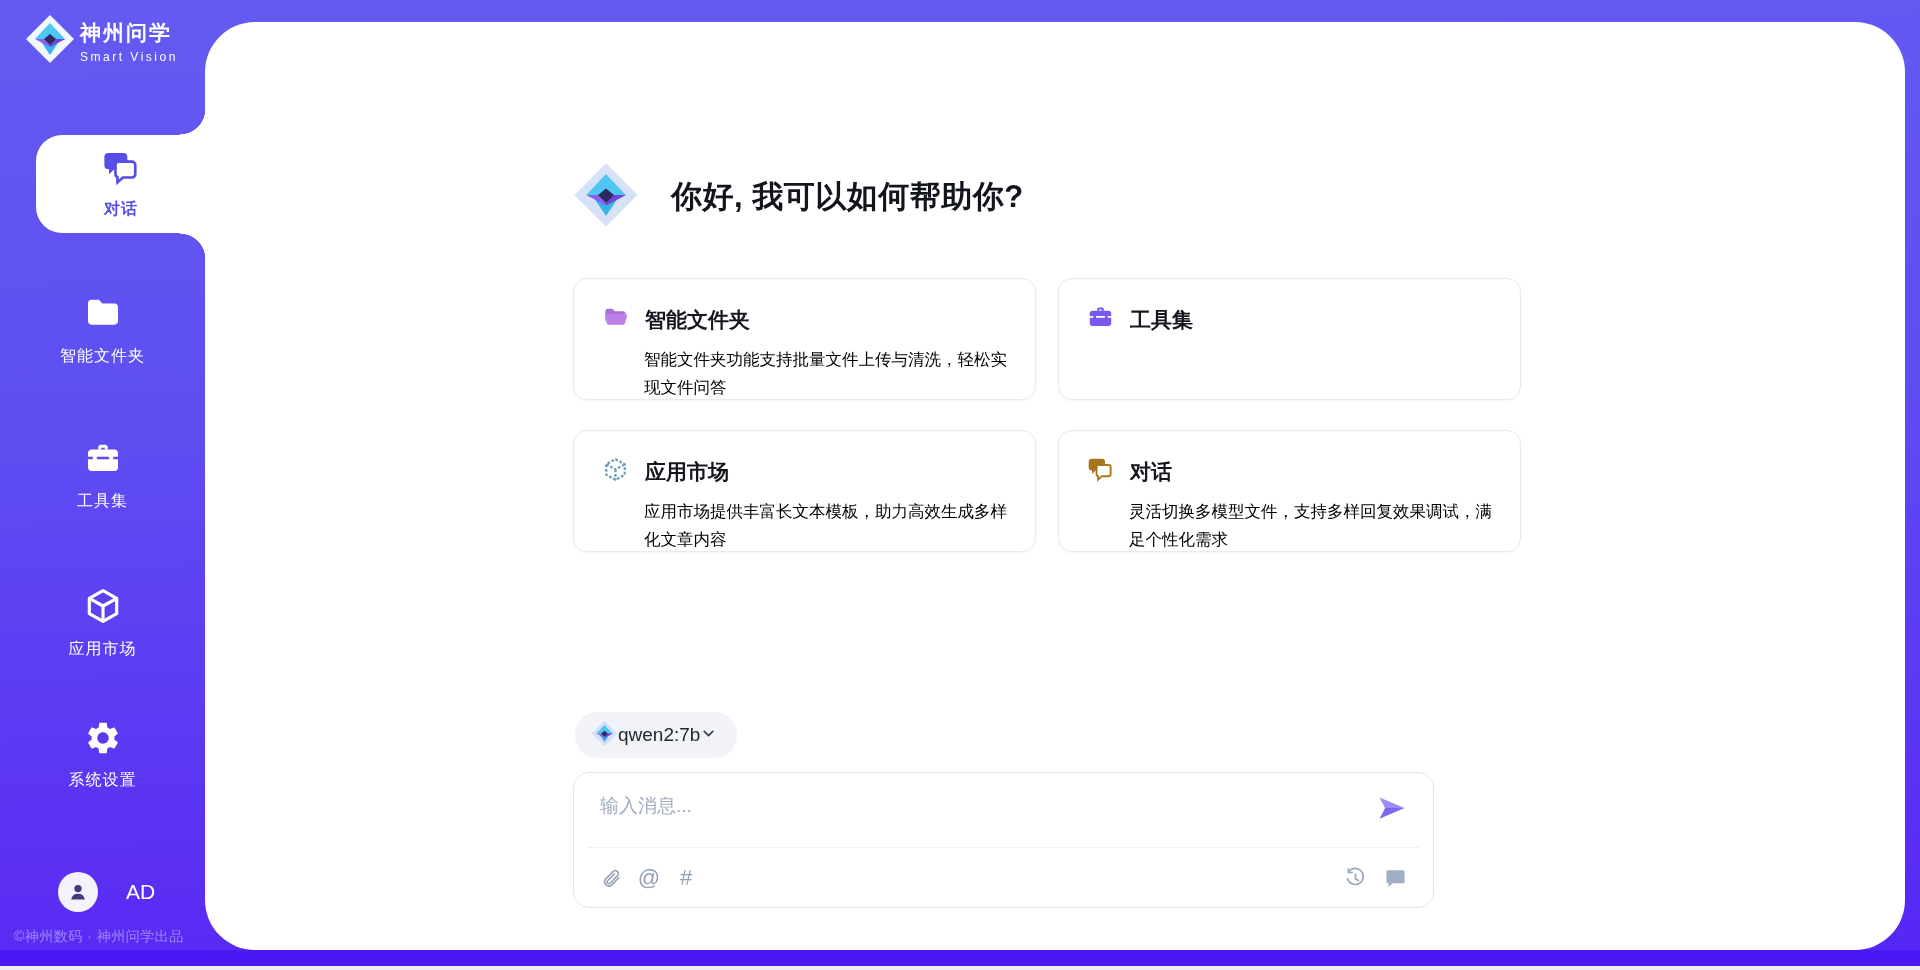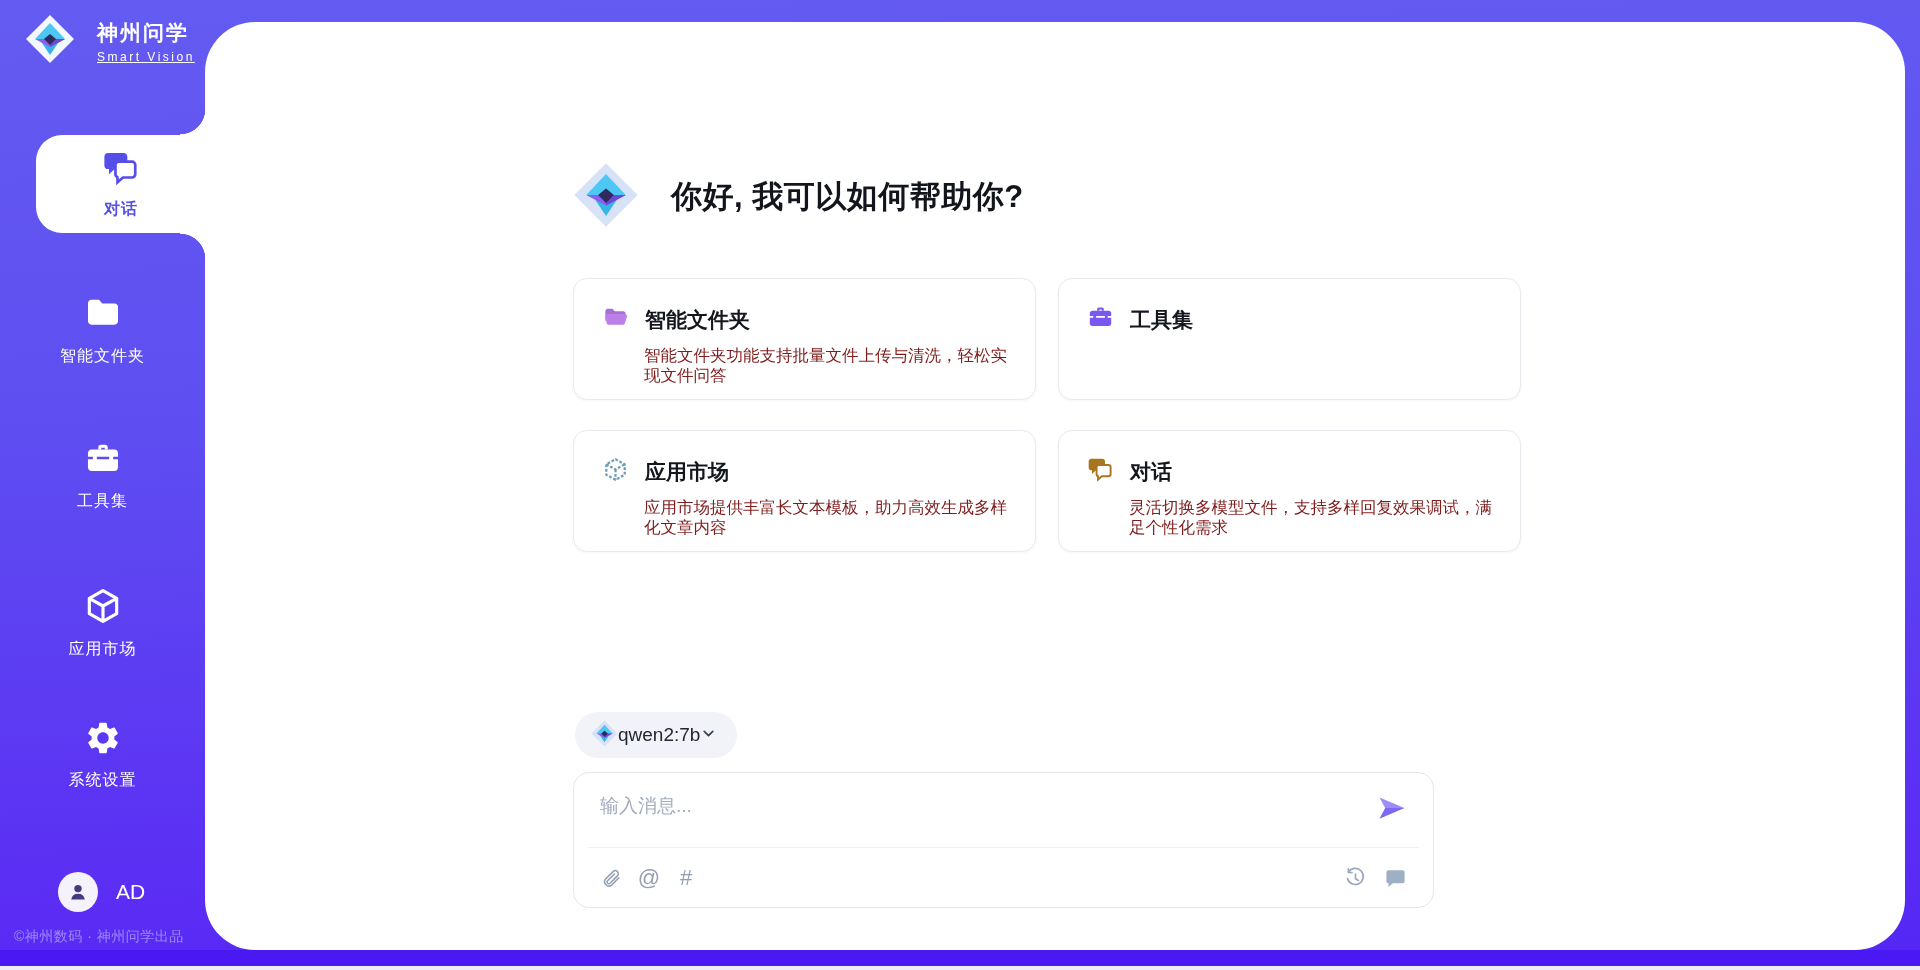--- a/index.html
+++ b/index.html
@@ -5,59 +5,59 @@
   * { margin:0; padding:0; box-sizing:border-box; }
   html,body { width:1920px; height:970px; overflow:hidden;
     font-family:"Liberation Sans","DejaVu Sans",sans-serif; }
   .page { position:relative; width:1920px; height:970px; background:#ededf2; }
   .app { position:absolute; left:0; top:0; width:1920px; height:966px;
     background:linear-gradient(178deg,#645bf1 0%, #5e4ef1 42%, #5b2df4 88%, #5326f4 100%); }
   .bottom-strip { position:absolute; left:0; bottom:0; width:100%; height:16px; background:#4a18f3; }
 
   
   .sidebar { position:absolute; left:0; top:0; width:205px; height:966px; z-index:3; }
-  .brand { position:absolute; left:25px; top:14px; display:flex; align-items:center; gap:22px; }
+  .brand { position:absolute; left:25px; top:14px; display:flex; align-items:center; gap:5px; }
   .brand-text .cn { color:#fff; font-size:21px; font-weight:700; letter-spacing:2px; }
-  .brand-text .en { color:#fff; font-size:12px; letter-spacing:2.5px; margin-top:3px;text-decoration:underline; }
+  .brand-text .en { color:#fff; font-size:12px; letter-spacing:2.5px; margin-top:3px; }
 
   .nav-item { position:absolute; left:0; width:205px; display:flex; flex-direction:column;
     align-items:center; gap:9px; cursor:pointer; }
   .nav-item .label { color:#fff; font-size:16px; letter-spacing:1px; }
 
   .nav-active { position:absolute; left:36px; top:135px; width:170px; height:98px;
     background:#fff; border-radius:26px 0 0 26px; z-index:2;
     display:flex; flex-direction:column; align-items:center; justify-content:center; gap:8px;
     cursor:pointer; }
   .nav-active::before { content:""; position:absolute; right:0; top:-26px; width:26px; height:26px;
     background:radial-gradient(circle 26px at 0 0, rgba(0,0,0,0) 25px, #fff 25.6px); }
   .nav-active::after { content:""; position:absolute; right:0; bottom:-26px; width:26px; height:26px;
     background:radial-gradient(circle 26px at 0 100%, rgba(0,0,0,0) 25px, #fff 25.6px); }
   .nav-active .label { color:#564ee8; font-size:16px; font-weight:600; letter-spacing:1px; }
 
-  .user-row { position:absolute; left:58px; top:872px; display:flex; align-items:center; gap:18px; cursor:pointer; }
+  .user-row { position:absolute; left:58px; top:872px; display:flex; align-items:center; gap:28px; cursor:pointer; }
   .avatar { width:40px; height:40px; border-radius:50%; background:#f5f2fb;
     display:flex; align-items:center; justify-content:center; }
   .user-name { color:#fff; font-size:21px; font-weight:500; }
   .side-footer { position:absolute; left:14px; top:928px; color:rgba(255,255,255,.42); font-size:14px; letter-spacing:.5px; }
 
   
   .content { position:absolute; left:205px; top:22px; width:1700px; height:928px;
     background:#fff; border-radius:50px; z-index:1; }
   .column { position:absolute; left:368px; top:0; width:948px; height:100%; }
 
   .hero { position:absolute; left:0; top:140px; display:flex; align-items:center; gap:32px; }
   .hero-title { font-size:31px; font-weight:800; color:#13151d; letter-spacing:.5px; }
 
   .cards { position:absolute; left:0; top:256px; display:grid;
     grid-template-columns:463px 463px; grid-auto-rows:122px; column-gap:22px; row-gap:30px; }
   .card { background:#fff; border:1px solid #e8eaf0; border-radius:14px; padding:25px 28px;
     box-shadow:0 1px 3px rgba(20,25,50,.04); cursor:pointer; }
   .card-head { display:flex; align-items:center; gap:16px; }
   .card-title { font-size:21px; font-weight:700; color:#15171e; }
-  .card-desc { margin-top:10px; margin-left:42px; font-size:16.5px; line-height:20px; color:#7f1d1d; }
+  .card-desc { margin-top:10px; margin-left:42px; font-size:16.5px; line-height:28px; color:#000000; }
 
   .model-pill { position:absolute; left:2px; top:690px; height:46px; padding:0 20px 0 16px;
     background:#f1f3f8; border-radius:23px; display:inline-flex; align-items:center; cursor:pointer; }
   .model-name { font-size:19px; color:#23272f; }
 
   .composer { position:absolute; left:0; top:750px; width:861px; height:136px;
     border:1px solid #e3e7ee; border-radius:16px; background:#fff; }
   .composer textarea { position:absolute; left:0; top:0; width:100%; height:73px; border:0; outline:0; resize:none;
     padding:20px 70px 0 26px; font-size:19px; color:#2a2f3a; background:transparent;
     font-family:"Liberation Sans","DejaVu Sans",sans-serif; }

